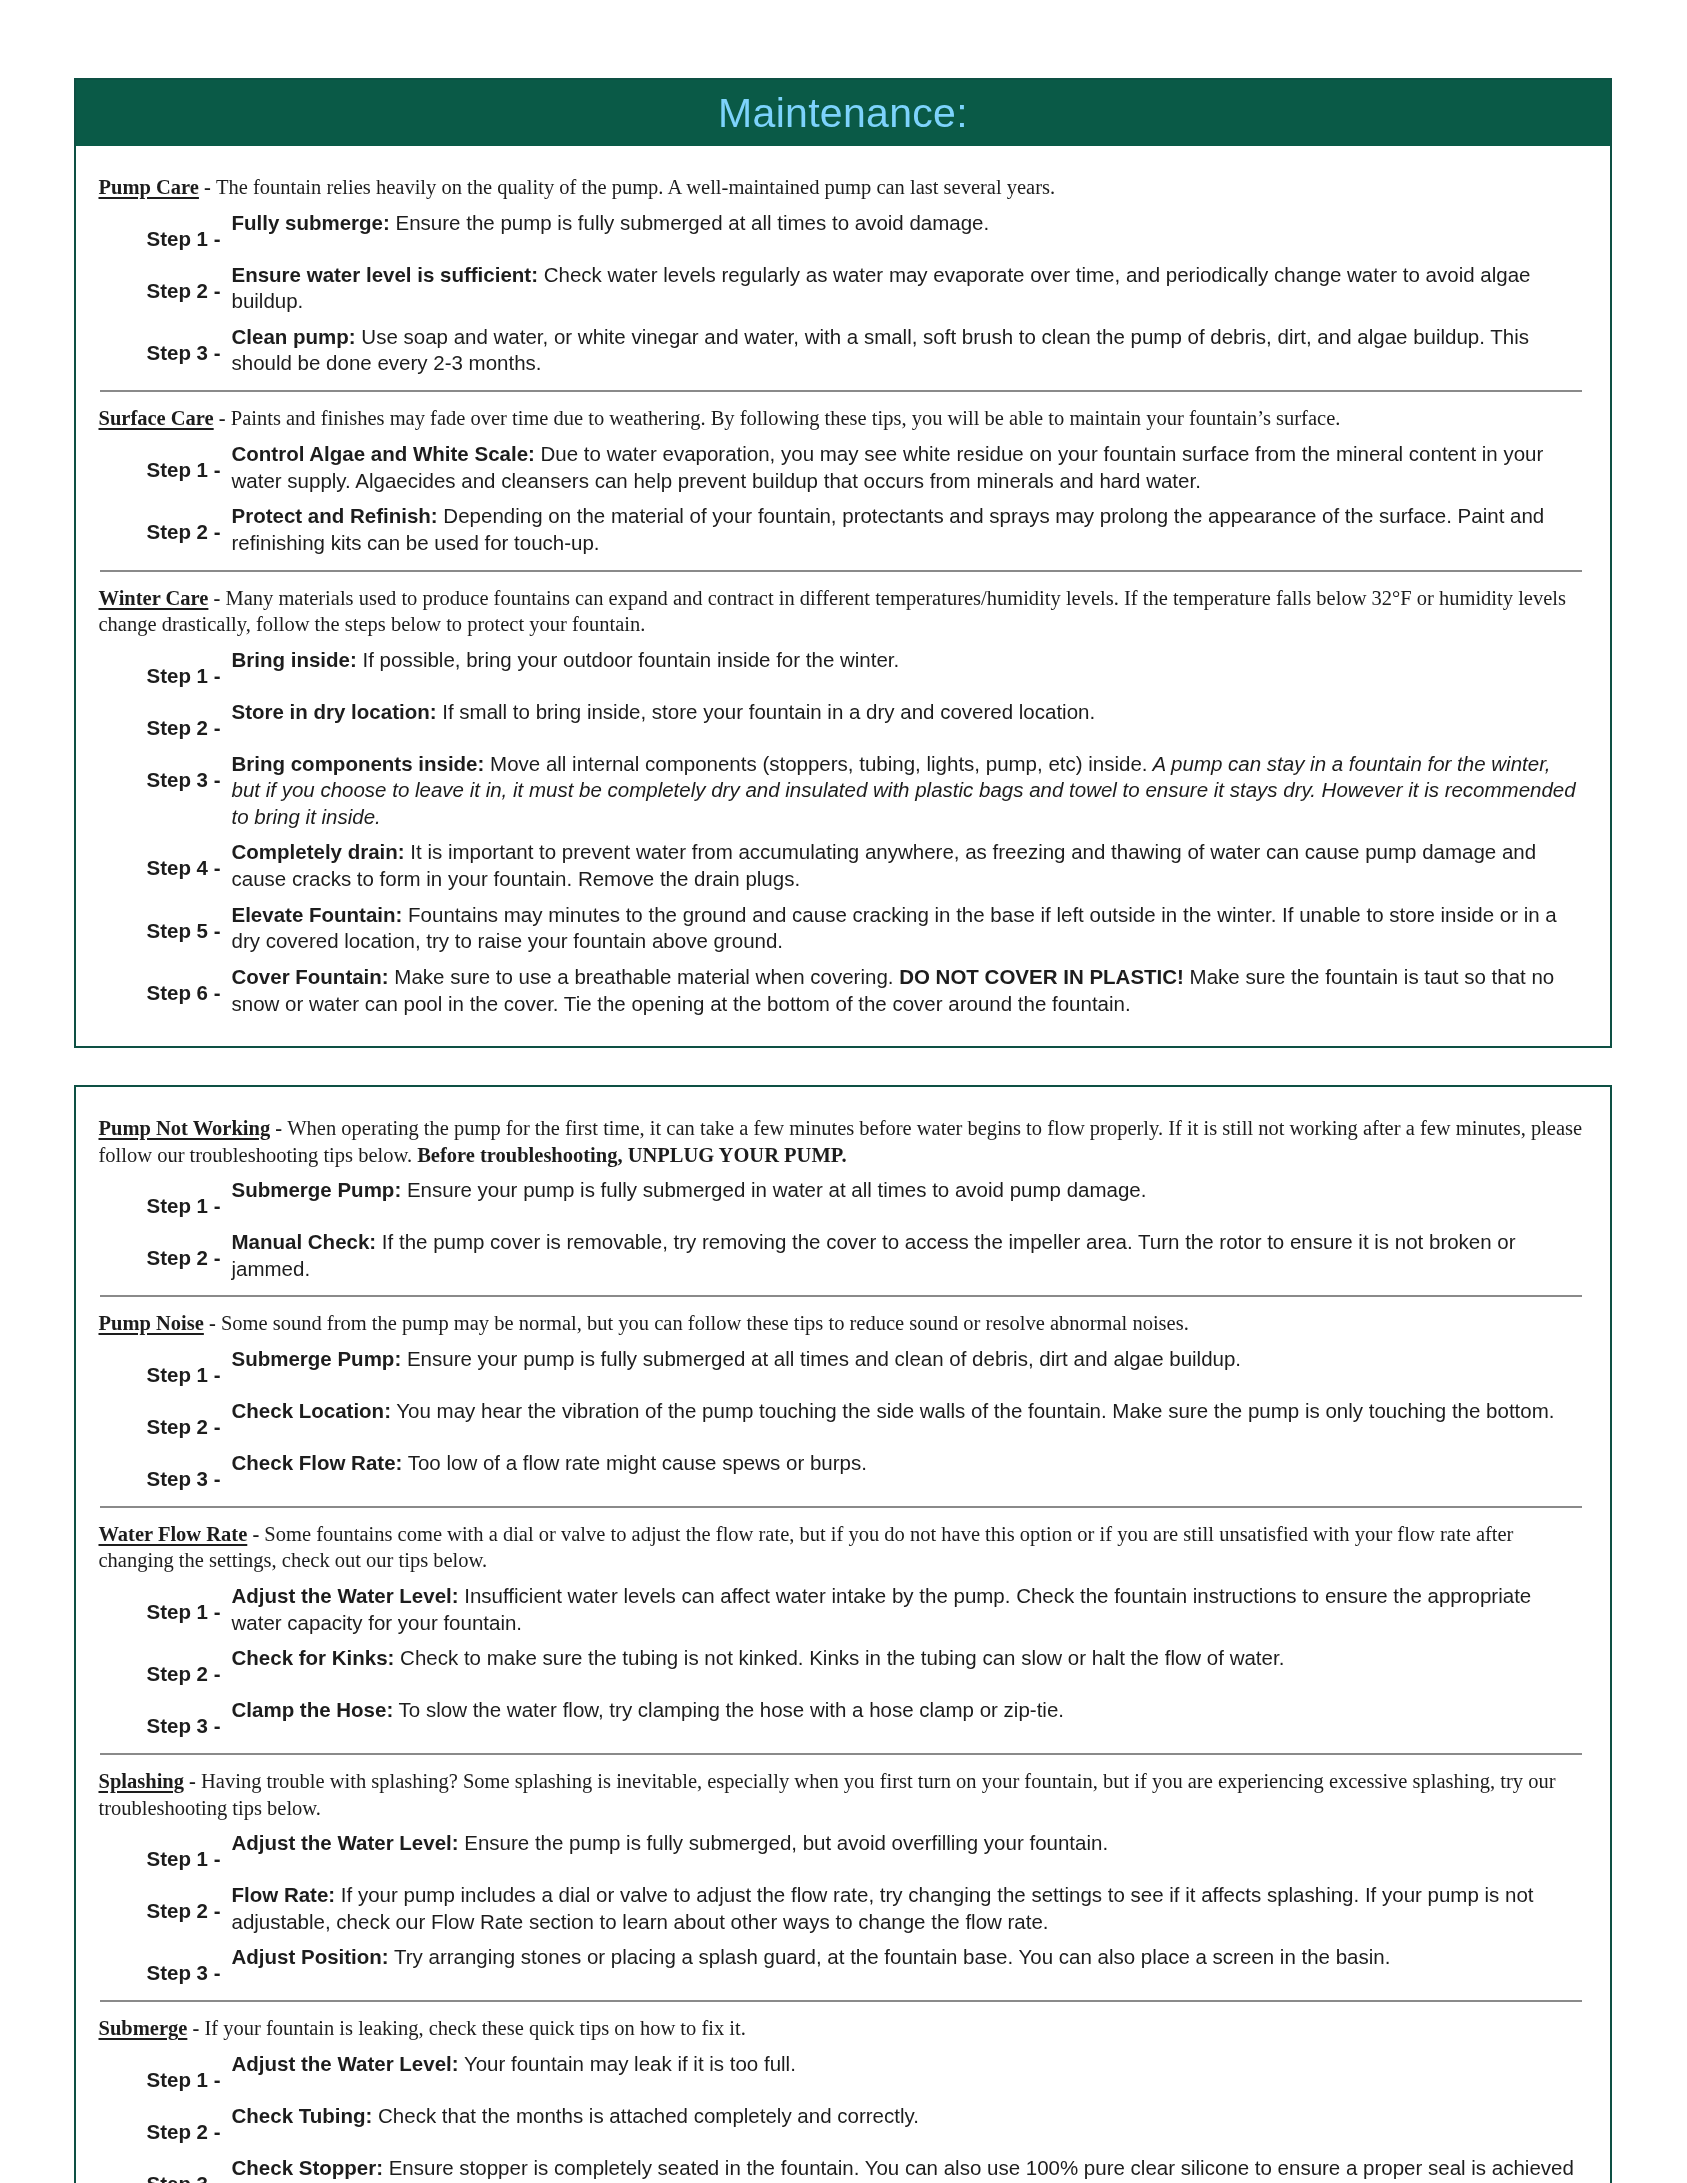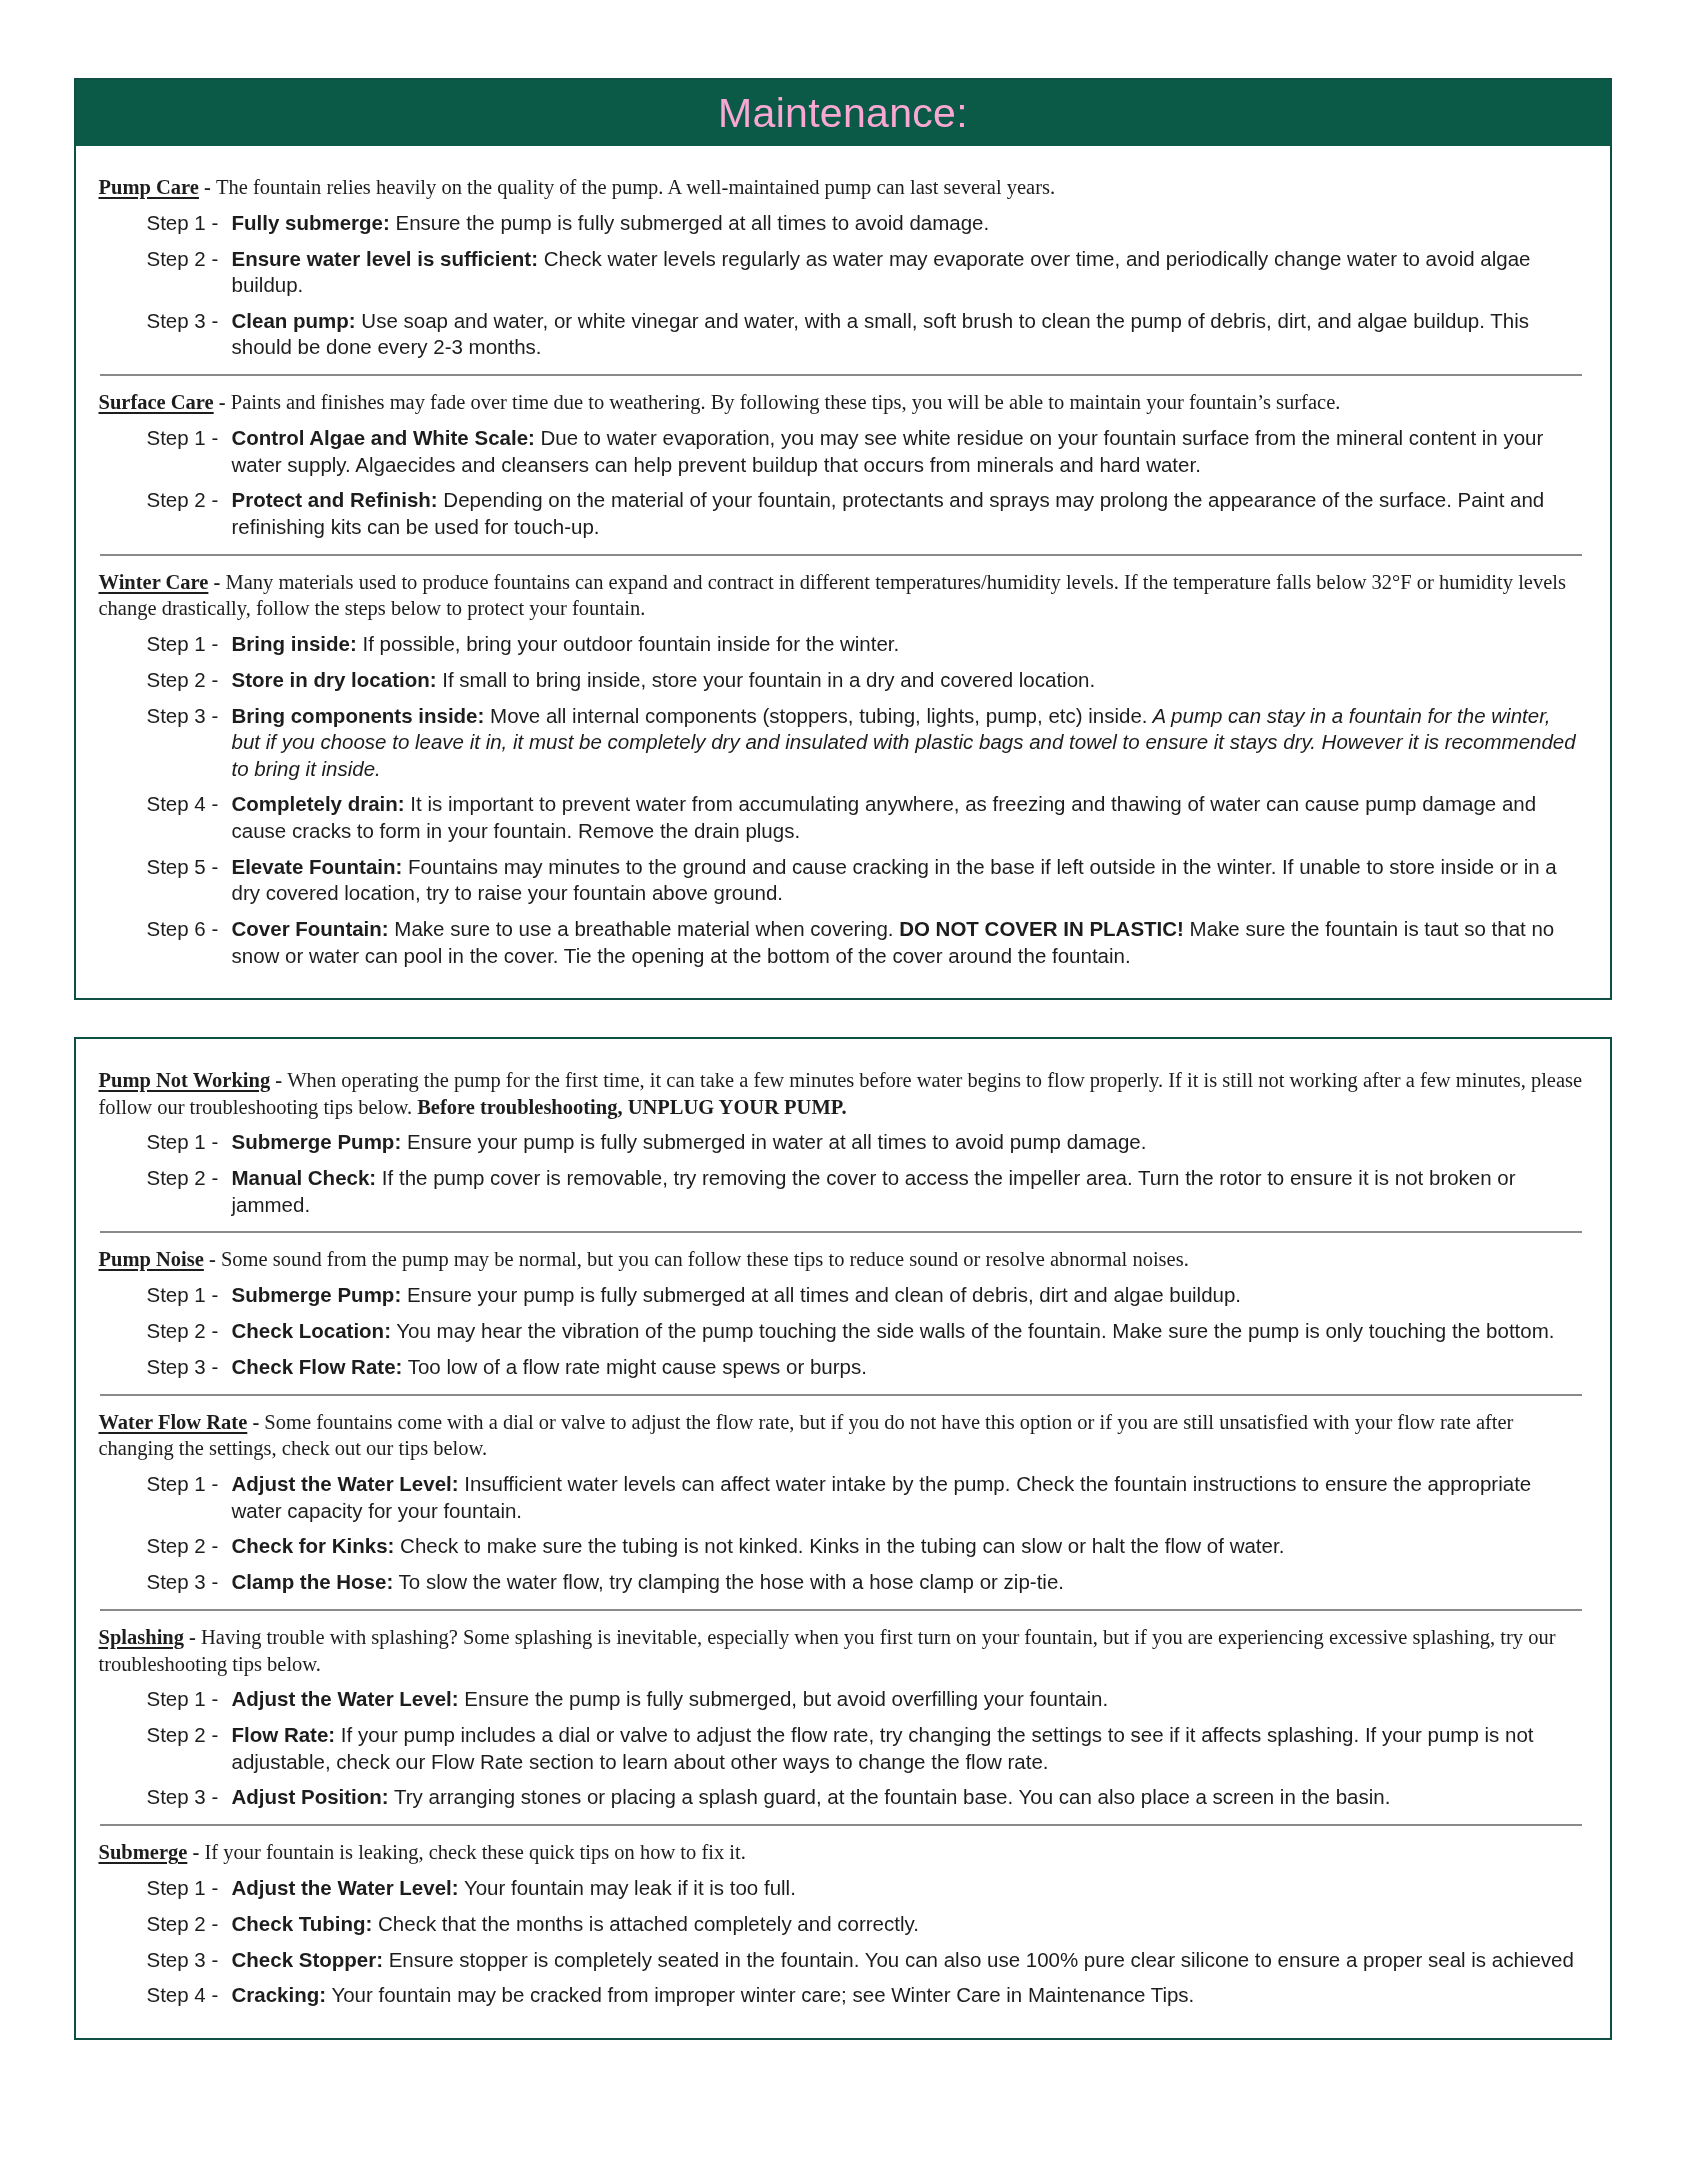--- a/index.html
+++ b/index.html
@@ -4,30 +4,30 @@
 <style>
   html,body{margin:0;padding:0;background:#ffffff;}
   body{width:1687px;height:2183px;overflow:hidden;
        font-family:"Liberation Sans",sans-serif;color:#1d1d1d;}
   .page{position:relative;width:1687px;height:2183px;background:#ffffff;}
   .box{box-sizing:border-box;width:1538px;margin-left:74px;
        border:2.6px solid #0e5044;background:#ffffff;}
   .box.first{margin-top:78px;}
   .box.second{margin-top:37px;}
   .bar{height:66px;background:#0a5a47;display:flex;align-items:center;justify-content:center;}
-  .bar .title{color:#f9a8d4;font-size:41px;font-weight:400;letter-spacing:0.3px;}
+  .bar .title{color:#7dd3fc;font-size:41px;font-weight:400;letter-spacing:0.3px;}
   .content{padding:28px 26.5px 29px 22.5px;font-size:20.5px;line-height:26.5px;}
   .intro{margin:0;font-family:Liberation Serif, serif;}
   .heading{font-weight:bold;text-decoration:underline;
            text-decoration-thickness:2px;text-underline-offset:3.3px;}
   .b{font-weight:bold;}
   .i{font-style:italic;}
   .steps{padding-left:48px;}
   .step{display:flex;margin-top:9.3px;}
-  .step .label{flex:0 0 85px;font-weight:normal;}
+  .step .label{flex:0 0 85px;font-weight:bold;margin-top:16px;}
   .step .stepbody{flex:1;}
   .divider{height:2px;background:#8a8a8a;margin:13.2px 1.3px;}
 </style>
 </head>
 <body>
 
 <div class="page">
 
   <div class="box first">
     <div class="bar">

